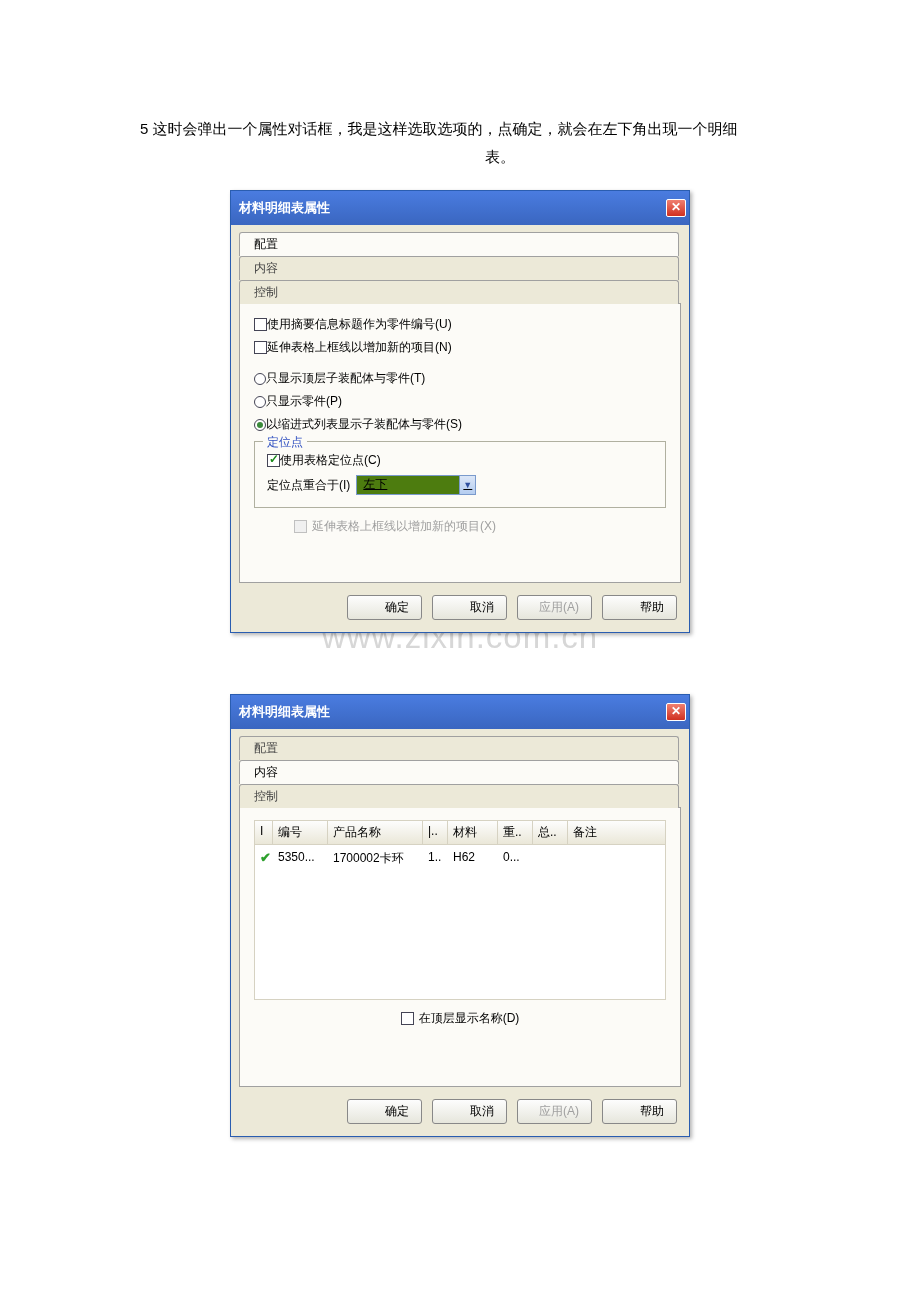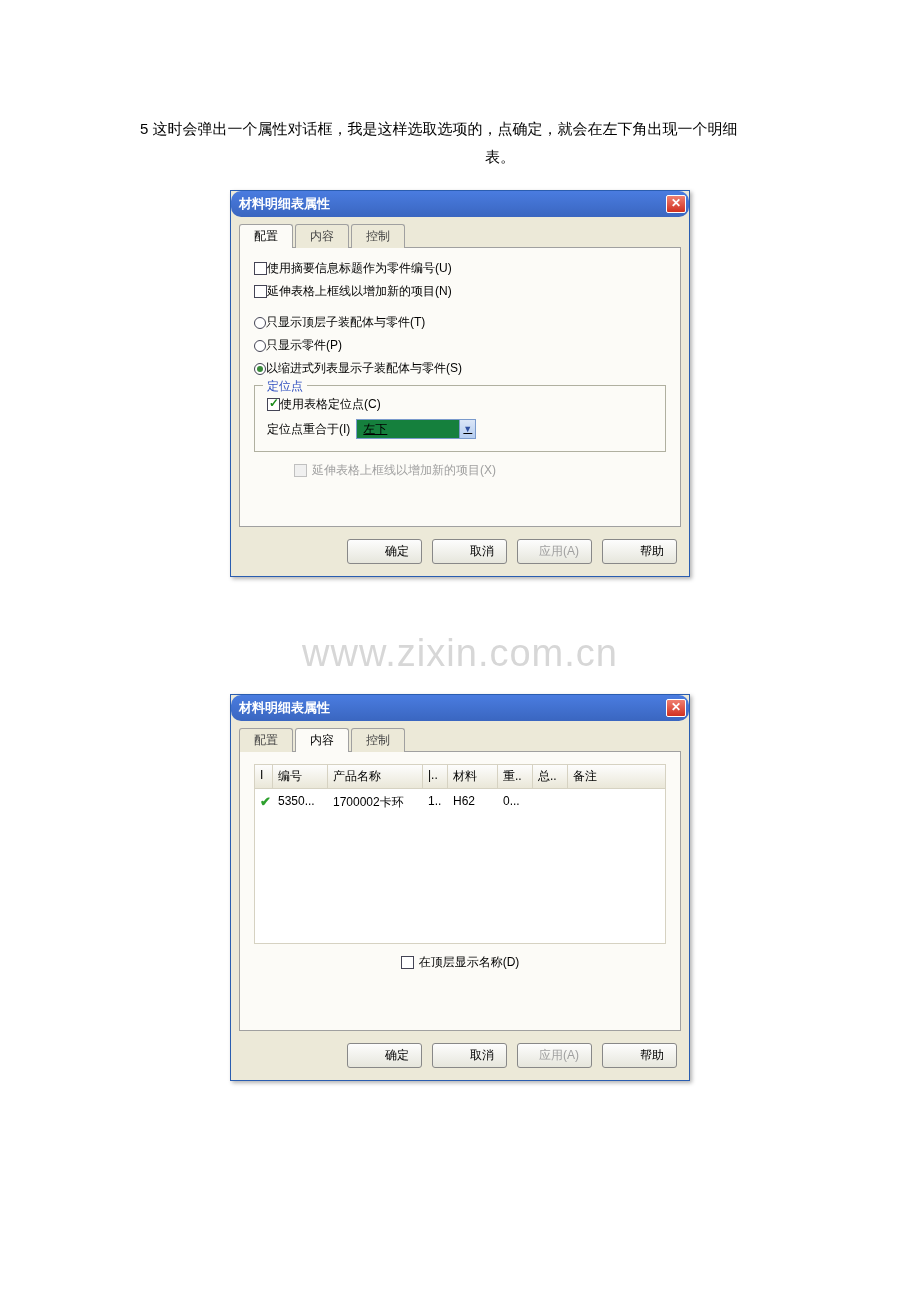--- a/index.html
+++ b/index.html
@@ -20,51 +20,50 @@
       text-align: left;
       font-size: 15px;
       line-height: 28px;
     }
     .description .line2 {
       display: block;
       text-align: center;
     }
     .watermark {
       position: absolute;
-      top: 632px;
+      top: 618px;
       left: 0;
       right: 0;
       text-align: center;
-      font-size: 38px;
+      font-size: 33px;
       font-family: Arial, sans-serif;
       color: #d7d7d7;
       letter-spacing: 1px;
       z-index: 0;
     }
     .dialog {
       position: absolute;
       width: 460px;
       border: 1px solid #2a5db0;
       background: #ece9d8;
       box-shadow: 2px 2px 4px rgba(0,0,0,0.3);
       z-index: 1;
     }
     .dialog.configure { top: 190px; left: 230px; }
     .dialog.content { top: 694px; left: 230px; }
     .titlebar {
-      height: 26px;
+      height: 34px;
       background: linear-gradient(to bottom, #4a7ce0, #3a66c0);
       display: flex;
       align-items: center;
       justify-content: space-between;
       padding: 0 3px 0 8px;
       color: #ffffff;
       font-weight: bold;
       font-size: 13px;
-      border-radius: 10px;
     }
     .close-btn {
       width: 20px;
       height: 18px;
       background: linear-gradient(to bottom, #f08070, #d03020);
       border: 1px solid #ffffff;
       border-radius: 2px;
       color: #fff;
       font-size: 12px;
       line-height: 15px;
@@ -72,20 +71,21 @@
       font-family: Arial;
       font-weight: bold;
     }
     .tab-area {
       padding: 6px 8px 0 8px;
     }
     .tab-strip {
       display: flex;
       position: relative;
       bottom: -1px;
+      flex-direction: column;
     }
     .tab {
       padding: 3px 14px;
       border: 1px solid #a0a0a0;
       border-bottom: none;
       background: #ece9d8;
       margin-right: 2px;
       font-size: 12px;
       border-top-left-radius: 3px;
       border-top-right-radius: 3px;
@@ -162,24 +162,24 @@
     .anchor-row {
       display: flex;
       align-items: center;
       gap: 6px;
       margin-top: 4px;
       font-size: 12px;
     }
     .dropdown {
       display: inline-flex;
       border: 1px solid #7a9acc;
-      background: #15803d;
+      background: #4d7c0f;
       width: 120px;
       height: 20px;
-      align-items: center;
+      align-items: flex-start;
       text-decoration: underline;
     }
     .dropdown .dd-text { flex:1; padding:0 6px; font-size:12px; }
     .dropdown .dd-btn {
       width: 16px;
       height: 100%;
       background: linear-gradient(to bottom,#dbe6f7,#b5cdf0);
       border-left: 1px solid #7a9acc;
       display:flex;align-items:center;justify-content:center;
       color:#3050a0;font-size:9px;

